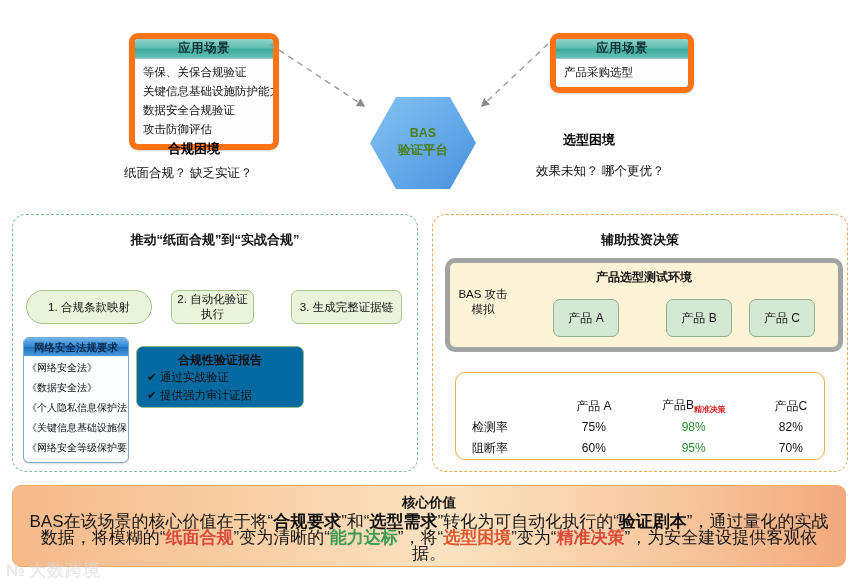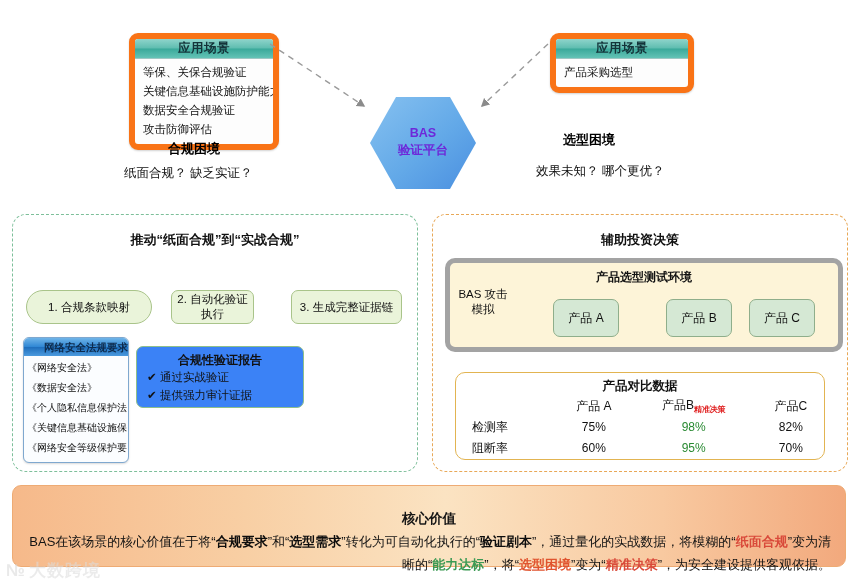--- a/index.html
+++ b/index.html
@@ -56,21 +56,21 @@
 
   
   .hex-wrap { position: absolute; left: 368px; top: 95px; width: 110px; height: 96px; }
   .hex-wrap svg { display: block; }
   .hex-label {
     position: absolute;
     left: 0; top: 30px; width: 110px;
     text-align: center;
     font-size: 12.5px;
     font-weight: bold;
-    color: #6d28d9;
+    color: #4d7c0f;
     line-height: 17px;
   }
 
   
   .overlay { position: absolute; left: 0; top: 0; width: 859px; height: 584px; pointer-events: none; }
 
   
   .panel {
     position: absolute;
     border-radius: 14px;
@@ -110,40 +110,40 @@
     position: absolute;
     left: 23px; top: 337px; width: 104px; height: 124px;
     background: #fbfdff;
     border: 1px solid #7fa8cf;
     border-radius: 6px;
     overflow: hidden;
     box-shadow: 0 1px 2px rgba(0,0,0,0.15);
   }
   .law-head {
     height: 18px; line-height: 18px;
-    text-align: right;
+    text-align: center;
     font-size: 10.5px;
     font-weight: bold;
     color: #0d2b4d;
     background: linear-gradient(to bottom, #6fb4e8 0%, #2e86d4 50%, #1f6fbd 52%, #4b9ade 100%);
   }
   .law-list { padding: 2px 0 0 3px; }
   .law-list .law-item {
     font-size: 10px;
     line-height: 20px;
     color: #101010;
     white-space: nowrap;
     overflow: hidden;
   }
 
   
   .report-card {
     position: absolute;
     left: 136px; top: 346px; width: 168px; height: 62px;
-    background: #3b82f6;
+    background: #0369a1;
     border: 1px solid #8fbf8a;
     border-radius: 7px;
     padding: 5px 0 0 0;
     box-sizing: border-box;
   }
   .report-title {
     text-align: center;
     font-size: 12px;
     font-weight: bold;
     color: #111;
@@ -217,35 +217,35 @@
     letter-spacing: -0.2px;
   }
 
   
   .core {
     position: absolute;
     left: 12px; top: 485px; width: 834px; height: 82px;
     border-radius: 9px;
     background: linear-gradient(to right, #f6b98a 0%, #f8cfa4 28%, #fbe3c2 52%, #f8c9a0 78%, #f2a97d 100%);
     box-sizing: border-box;
-    padding: 22px 14px 0 14px;
+    padding: 6px 14px 0 14px;
     border: 1px solid #eeab74;
   }
   .core-title {
     text-align: center;
     font-size: 13.5px;
     font-weight: bold;
     color: #151515;
     line-height: 22px;
   }
   .core-body {
-    font-size: 13px;
-    line-height: 23px;
+    font-size: 17px;
+    line-height: 16px;
     color: #131313;
-    text-align: right;
+    text-align: center;
   }
   .core-body b { font-weight: bold; color: #0d0d0d; }
   .core-body .c-red   { color: #d94a3a; font-weight: bold; }
   .core-body .c-green { color: #3c9a54; font-weight: bold; }
   .core-body .c-orange{ color: #e0542f; font-weight: bold; }
 
   
   .watermark {
     position: absolute;
     left: 6px; bottom: 2px;
@@ -370,21 +370,20 @@
   <div class="prod-node" style="left:103px;">产品 A</div>
   <div class="prod-node" style="left:204px;margin-left:12px;">产品 B</div>
   <div class="prod-node" style="left:299px;">产品 C</div>
 </div>
 <div class="bas-attack">
   <div>BAS 攻击</div>
   <div>模拟</div>
 </div>
 
 <div class="cmp-card">
-  <div class="cmp-title">产品对比数据</div>
   <table class="cmp-table">
     <thead>
       <tr>
         <th class="rowhead"></th>
         <th>产品 A</th>
         <th>
           <span>产品B</span><span class="badge-accurate">精准决策</span>
         </th>
         <th>产品C</th>
       </tr>

